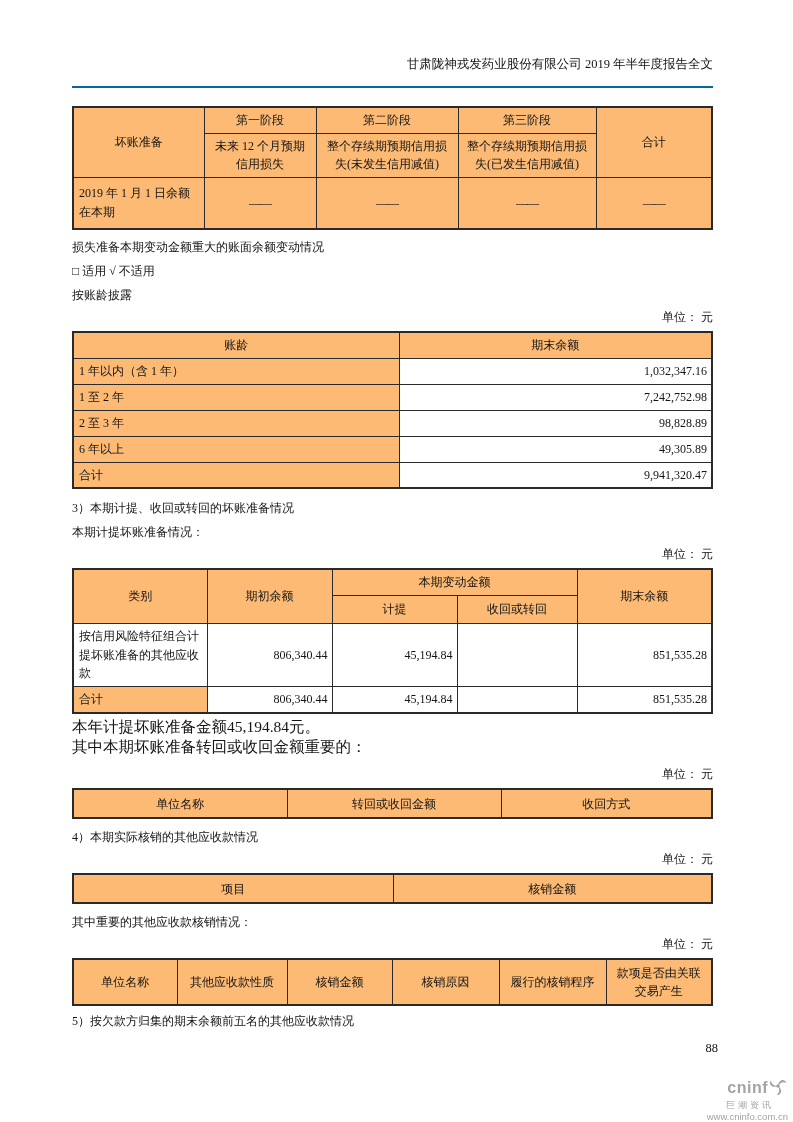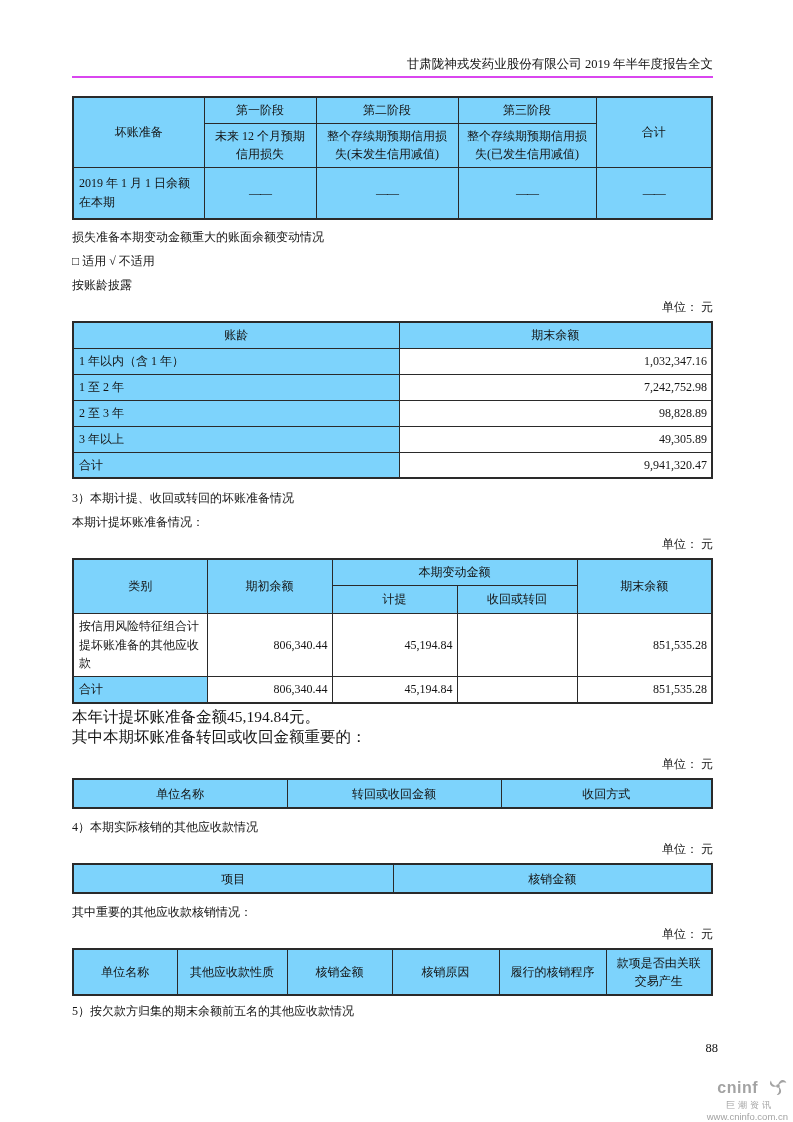--- a/index.html
+++ b/index.html
@@ -6,29 +6,29 @@
   html,body { background:#fff; }
   body {
     width:793px; height:1122px; position:relative; overflow:hidden;
     font-family:"Liberation Serif","DejaVu Serif",serif;
     color:#141414;
   }
   .content { position:absolute; left:72px; top:0; width:641px; }
 
   .doc-header {
     margin-top:55px; text-align:right; font-size:12.5px; line-height:18px;
-    padding-bottom:3px; border-bottom:2px solid #d946ef;
+    padding-bottom:13px; border-bottom:2px solid #0369a1;
   }
 
   table { border-collapse:collapse; width:641px; table-layout:fixed; border:2px solid #2a2a2a; }
   td {
     border:1px solid #2a2a2a; font-size:12px; line-height:1.55;
     padding:3px 5px; vertical-align:middle; word-break:break-all;
   }
-  .grey { background:#7dd3fc; }
+  .grey { background:#fdba74; }
   .center { text-align:center; }
   .leftal { text-align:left; }
   .num { text-align:right; padding-right:4px; }
 
   .t1 { margin-top:18px; }
   .t1 .r1 td { height:24px; }
   .t1 .r2 td { height:42px; }
   .t1 .r3 td { height:52px; }
   .dash { letter-spacing:-1px; }
 
@@ -45,21 +45,21 @@
   .t3 .rtotal td { height:27px; }
 
   .big-line { font-size:15.5px; line-height:20px; margin-top:3px; }
 
   .t-headonly td { height:29px; }
   .t6 td { height:46px; font-size:12px; }
 
   .page-number { position:absolute; top:1041px; right:75px; font-size:12.5px;padding-left:20px; }
 
   .cninfo-logo { position:absolute; top:1076px; right:5px; width:100px; text-align:right; color:#a3a3a3; }
-  .logo-top { display:flex; align-items:center; justify-content:flex-end; gap:10px; }
+  .logo-top { display:flex; align-items:center; justify-content:flex-end; gap:0; }
   .logo-word { font-family:"Liberation Sans","DejaVu Sans",sans-serif; font-weight:bold; font-size:16px; letter-spacing:0.5px; color:#a3a3a3; line-height:16px; }
   .logo-cn { font-size:9px; letter-spacing:3px; line-height:10px; margin-right:14px; }
   .logo-url { font-family:"Liberation Sans","DejaVu Sans",sans-serif; font-size:9.5px; line-height:13px; }
 </style>
 </head>
 <body>
 
 <div class="content">
 
   <div class="doc-header">甘肃陇神戎发药业股份有限公司 2019 年半年度报告全文</div>
@@ -117,21 +117,21 @@
       </tr>
       <tr>
         <td class="grey leftal">1 至 2 年</td>
         <td class="num">7,242,752.98</td>
       </tr>
       <tr>
         <td class="grey leftal">2 至 3 年</td>
         <td class="num">98,828.89</td>
       </tr>
       <tr>
-        <td class="grey leftal">3 年以上</td>
+        <td class="grey leftal">6 年以上</td>
         <td class="num">49,305.89</td>
       </tr>
       <tr>
         <td class="grey leftal">合计</td>
         <td class="num">9,941,320.47</td>
       </tr>
     </tbody>
   </table>
 
   <div class="para" style="margin-top:11px;">3）本期计提、收回或转回的坏账准备情况</div>

